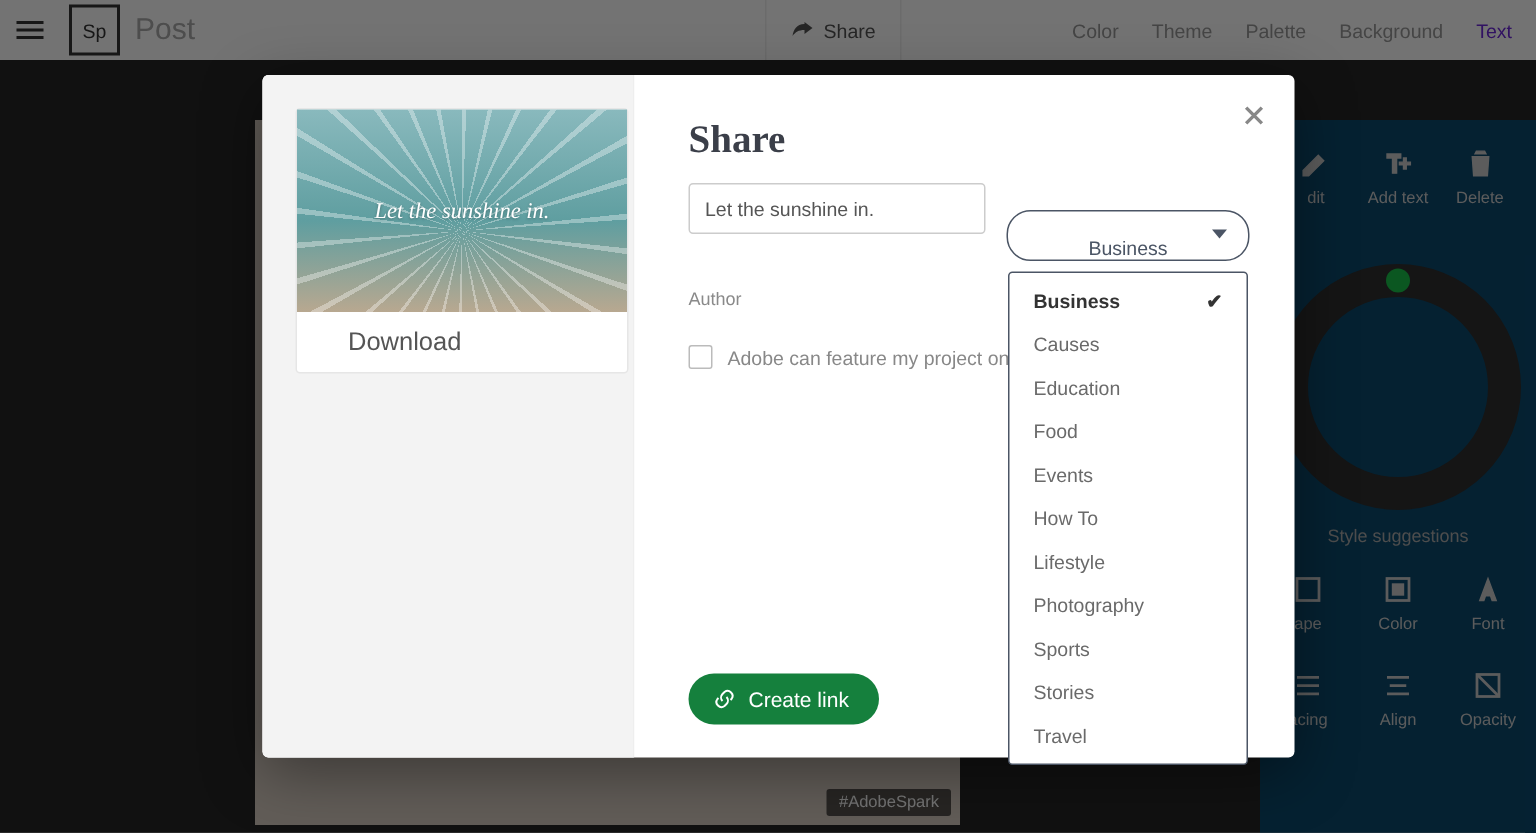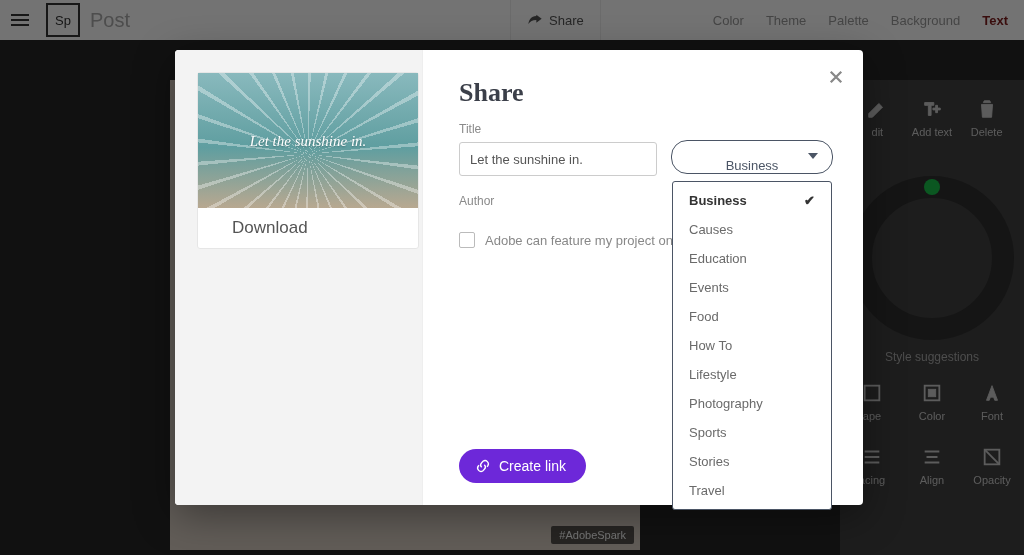--- a/index.html
+++ b/index.html
@@ -8,27 +8,27 @@
   .hamburger{width:40px;height:40px;display:flex;align-items:center;justify-content:center;cursor:pointer}
   .hline{width:18px;height:2px;background:#333;position:relative}
   .hline:before,.hline:after{content:"";position:absolute;left:0;width:18px;height:2px;background:#333}
   .hline:before{top:-5px}.hline:after{top:5px}
   .logo{width:30px;height:30px;border:2px solid #333;display:flex;align-items:center;justify-content:center;font-size:13px;font-weight:400;color:#333;margin-left:6px}
   .posttxt{font-size:20px;color:#aaa;margin-left:10px;font-weight:300}
   .share-tab{margin-left:380px;display:flex;align-items:center;height:40px;padding:0 16px;border-left:1px solid #eee;border-right:1px solid #eee;color:#555;font-size:13px;cursor:pointer}
   .share-tab svg{width:16px;height:16px;margin-right:6px;fill:#555}
   .rightmenu{margin-left:auto;display:flex;align-items:center;padding-right:16px;gap:22px;font-size:13px;color:#999}
   .rightmenu span{cursor:pointer}
-  .rightmenu .active{color:#7f1d1d;font-weight:700}
+  .rightmenu .active{color:#6d28d9;font-weight:400}
   
   .workspace{position:absolute;left:0;right:0;top:40px;bottom:0;background:#262626}
   .canvas{position:absolute;left:170px;top:40px;width:470px;height:470px;background:#d9cfc4}
   .canvas .tag{position:absolute;right:6px;bottom:6px;background:rgba(0,0,0,.6);color:#fff;font-size:11px;padding:3px 8px;border-radius:2px}
   
-  .sidepanel{position:absolute;right:0;top:40px;width:184px;bottom:0;background:#404040;color:#ccc;font-size:12px;text-align:center}
+  .sidepanel{position:absolute;right:0;top:40px;width:184px;bottom:0;background:#0c4a6e;color:#ccc;font-size:12px;text-align:center}
   .iconrow{display:flex;justify-content:space-around;padding:18px 10px 8px}
   .iconcell{width:48px;color:#ccc;font-size:11px;cursor:pointer}
   .iconcell svg{display:block;margin:0 auto 6px;width:22px;height:22px;fill:#ccc;stroke:#ccc}
   .wheel{width:120px;height:120px;border-radius:50%;border:22px solid #2f2f2f;margin:30px auto 10px;position:relative}
   .dot{position:absolute;width:16px;height:16px;border-radius:50%;background:#19c24a;top:-19px;left:52px}
   .sugg{color:#aaa;font-size:12px;margin-top:6px}
   .gridrow{display:flex;justify-content:space-between;padding:18px 8px 6px}
   
   .dim{position:absolute;inset:0;background:rgba(0,0,0,.55)}
   
@@ -51,21 +51,21 @@
   .tinput.title{width:176px}
   .tinput.author{width:158px;background:#eee;color:#999}
   .dd{width:160px;height:32px;border:1px solid #4b5565;border-radius:16px;display:flex;align-items:flex-end;justify-content:center;position:relative;cursor:pointer;color:#4b5565;font-size:13px}
   .dd .chev{position:absolute;right:14px;top:12px;width:0;height:0;border-left:5px solid transparent;border-right:5px solid transparent;border-top:6px solid #4b5565}
   .menu{position:absolute;left:0;top:40px;width:158px;border:1px solid #4b5565;border-radius:3px;background:#fff;z-index:5;padding:4px 0;max-height:320px}
   .mi{padding:7px 16px;font-size:13px;color:#6a6a6a;cursor:pointer;display:flex;align-items:center;justify-content:space-between}
   .mi.sel{color:#333;font-weight:600}
   .mi .chk{font-size:13px;color:#333}
   .chkrow{display:flex;align-items:center;font-size:13px;color:#888;margin-top:10px}
   .chkbox{width:14px;height:14px;border:1px solid #bbb;border-radius:2px;margin-right:10px}
-  .createbtn{position:absolute;left:36px;bottom:22px;height:34px;padding:0 20px 0 16px;background:#6d28d9;color:#fff;border:none;border-radius:17px;font-size:14px;display:flex;align-items:center;cursor:pointer}
+  .createbtn{position:absolute;left:36px;bottom:22px;height:34px;padding:0 20px 0 16px;background:#15803d;color:#fff;border:none;border-radius:17px;font-size:14px;display:flex;align-items:center;cursor:pointer}
   .createbtn svg{width:16px;height:16px;margin-right:8px;stroke:#fff;fill:none;stroke-width:2}
 </style>
 </head>
 <body>
 
 <div class="topbar">
   <div class="hamburger">
       <div class="hline"></div>
     </div>
   <div class="logo">Sp</div>
@@ -180,36 +180,35 @@
   <div class="modal-right">
     <div class="close">
       <svg viewBox="0 0 24 24">
           <path d="M5 5l14 14M19 5L5 19" stroke="#888" stroke-width="3"></path>
         </svg>
     </div>
     <div class="mtitle">Share</div>
 
     <div class="row">
       <div>
-        <div class="lbl">Title</div>
         <input class="tinput title" value="Let the sunshine in." style="">
       </div>
       <div style="padding-top:18px;position:relative">
         <div class="dd">
           <span>Business</span>
           <div class="chev"></div>
           <div class="menu">
             <div class="mi sel">
                 <span>Business</span>
                 <span class="chk">✔</span>
               </div>
             <div class="mi">Causes</div>
             <div class="mi">Education</div>
+            <div class="mi">Food</div>
             <div class="mi">Events</div>
-            <div class="mi">Food</div>
             <div class="mi">How To</div>
             <div class="mi">Lifestyle</div>
             <div class="mi">Photography</div>
             <div class="mi">Sports</div>
             <div class="mi">Stories</div>
             <div class="mi">Travel</div>
           </div>
         </div>
       </div>
     </div>

